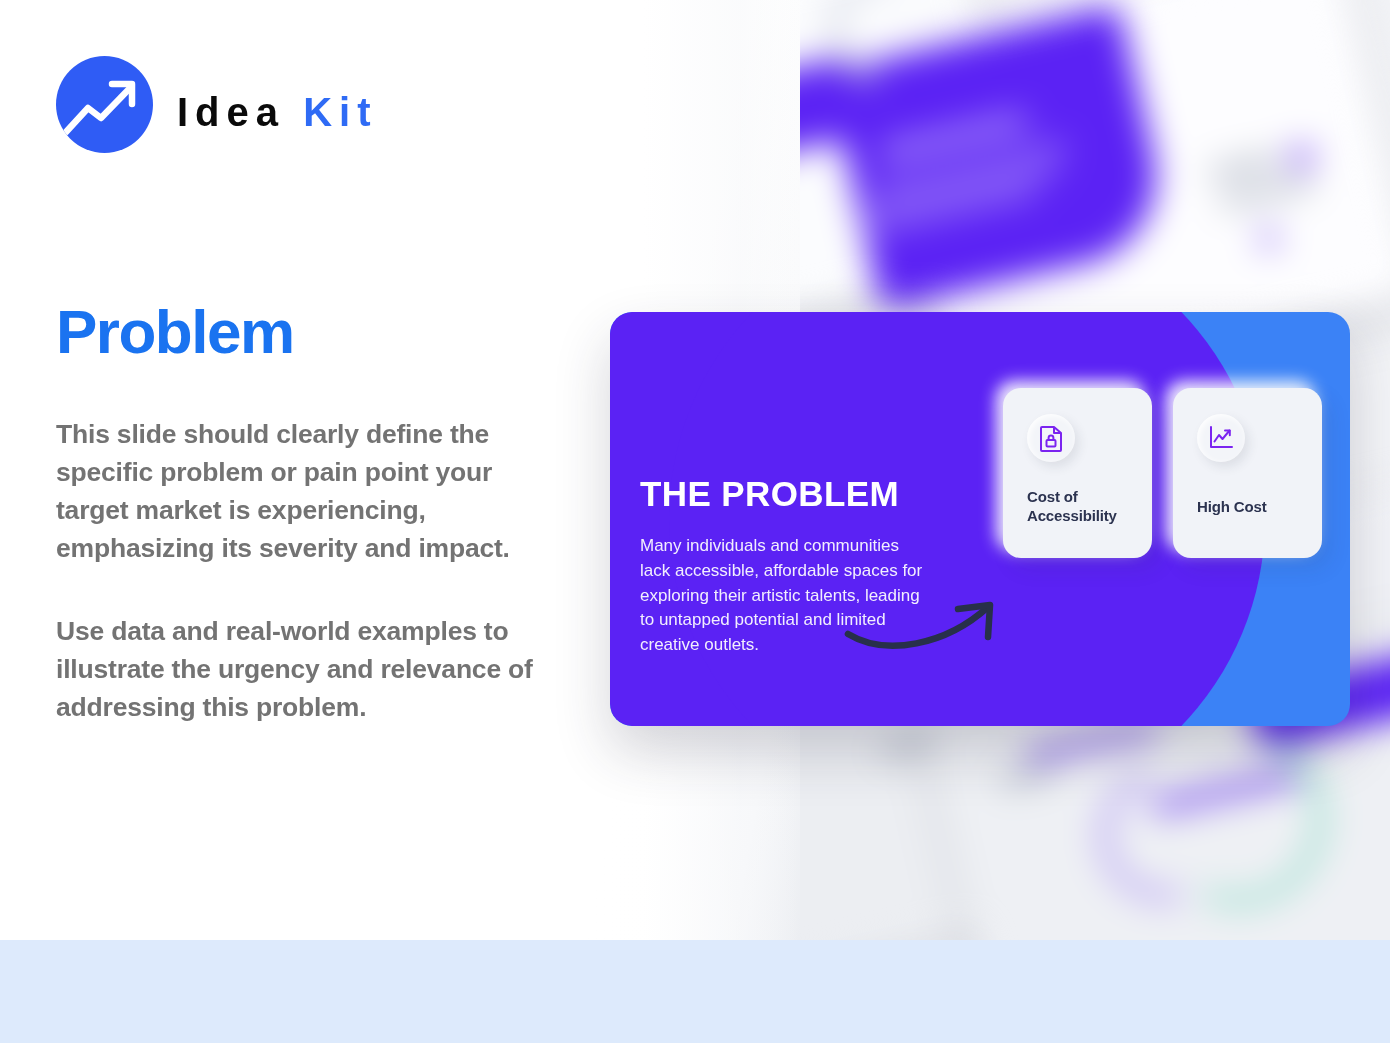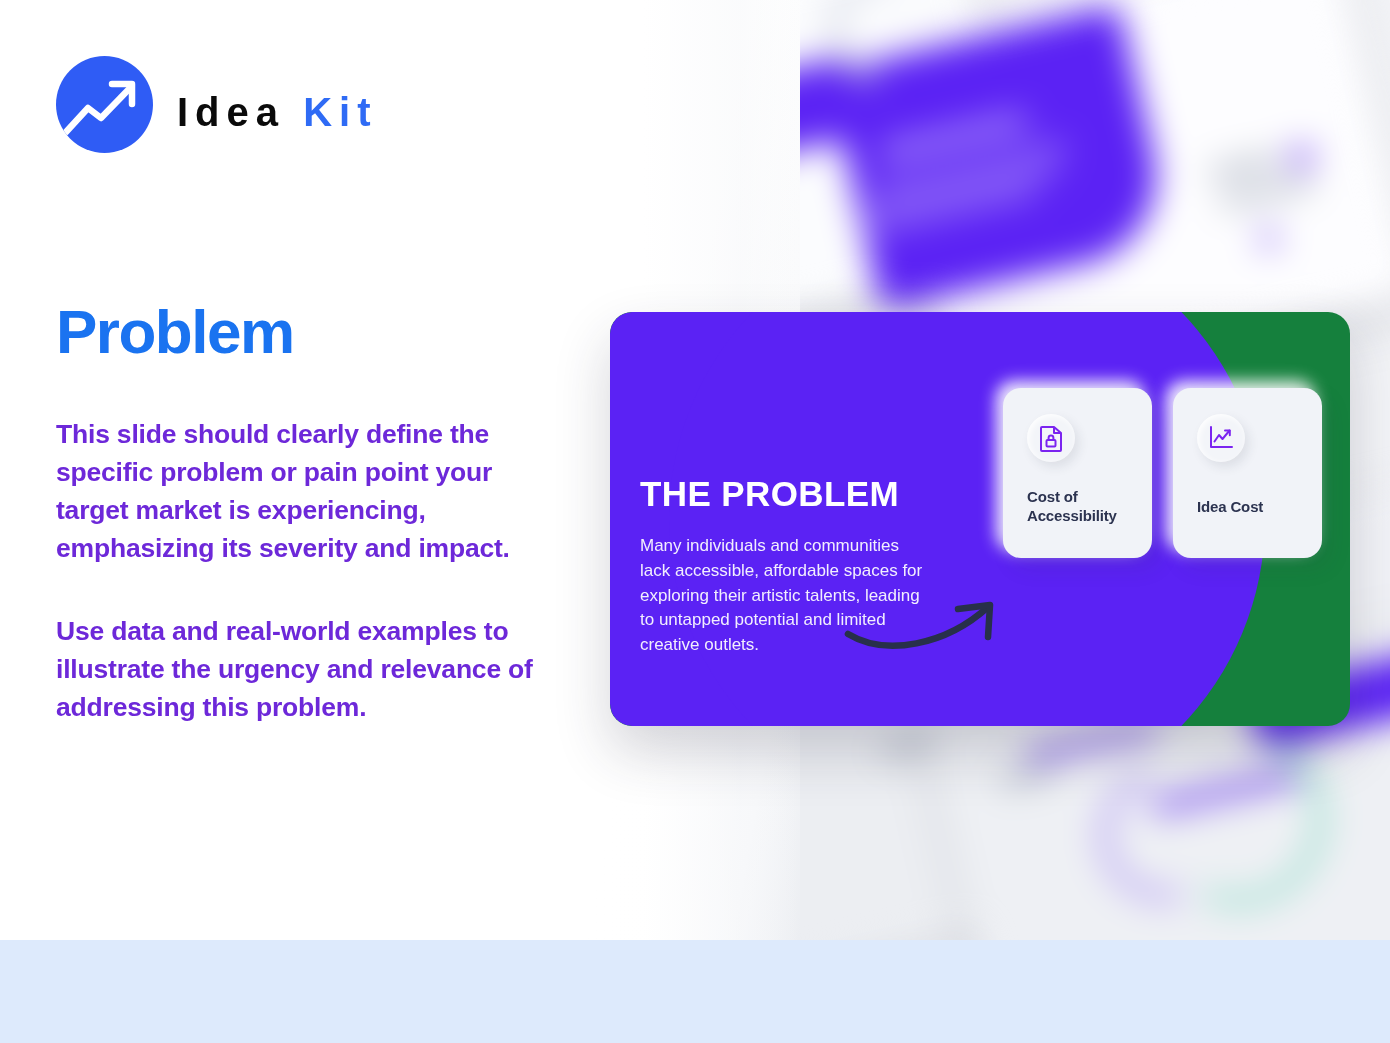--- a/index.html
+++ b/index.html
@@ -98,29 +98,29 @@
   }
   .logo-bottom .kit { color:#2f6bf5; }
 
   
   .page-title {
     position:absolute; left:56px; top:296px; z-index:4;
     font-size:62px; font-weight:bold; color:#1a73f0; letter-spacing:-1.5px;
   }
   .desc { position:absolute; left:56px; top:415px; width:510px; z-index:4; }
   .desc p {
-    font-size:26.5px; font-weight:bold; line-height:1.44; color:#6d28d9;
+    font-size:26.5px; font-weight:bold; line-height:1.44; color:#737373;
     letter-spacing:-.2px;
   }
   .desc p + p { margin-top:44px; }
 
   
   .slide-card {
     position:absolute; left:610px; top:312px; width:740px; height:414px;
-    background:#15803d; border-radius:22px; overflow:hidden; z-index:5;
+    background:#3b82f6; border-radius:22px; overflow:hidden; z-index:5;
     box-shadow:0 26px 56px rgba(38,42,64,.20);
   }
   .card-purple {
     position:absolute; left:0; top:0; width:360px; height:414px;
     background:#5b22f4;
     border-radius:22px 0 0 22px;
   }
   .card-purple-round {
     position:absolute; left:59px; top:-91px; width:596px; height:596px;
     background:#5b22f4; border-radius:50%;
@@ -263,21 +263,21 @@
     </div>
 
     <div class="feat f2">
       <div class="feat-icon">
         <svg width="26" height="26" viewBox="0 0 26 26">
           <path d="M3 2 V22 H24" fill="none" stroke="#7b24f0" stroke-width="2" stroke-linecap="round" stroke-linejoin="round"></path>
           <path d="M6.5 16.5 L11 10 L14.5 14 L21.5 5.5" fill="none" stroke="#7b24f0" stroke-width="2" stroke-linecap="round" stroke-linejoin="round"></path>
           <path d="M17 5.5 H21.8 V10.2" fill="none" stroke="#7b24f0" stroke-width="2" stroke-linecap="round" stroke-linejoin="round"></path>
         </svg>
       </div>
-      <div class="feat-label">Idea Cost</div>
+      <div class="feat-label">High Cost</div>
     </div>
 
 
   </div>
 
   <div class="bottom-bar"></div>
 
 </div>
 
 </body></html>

